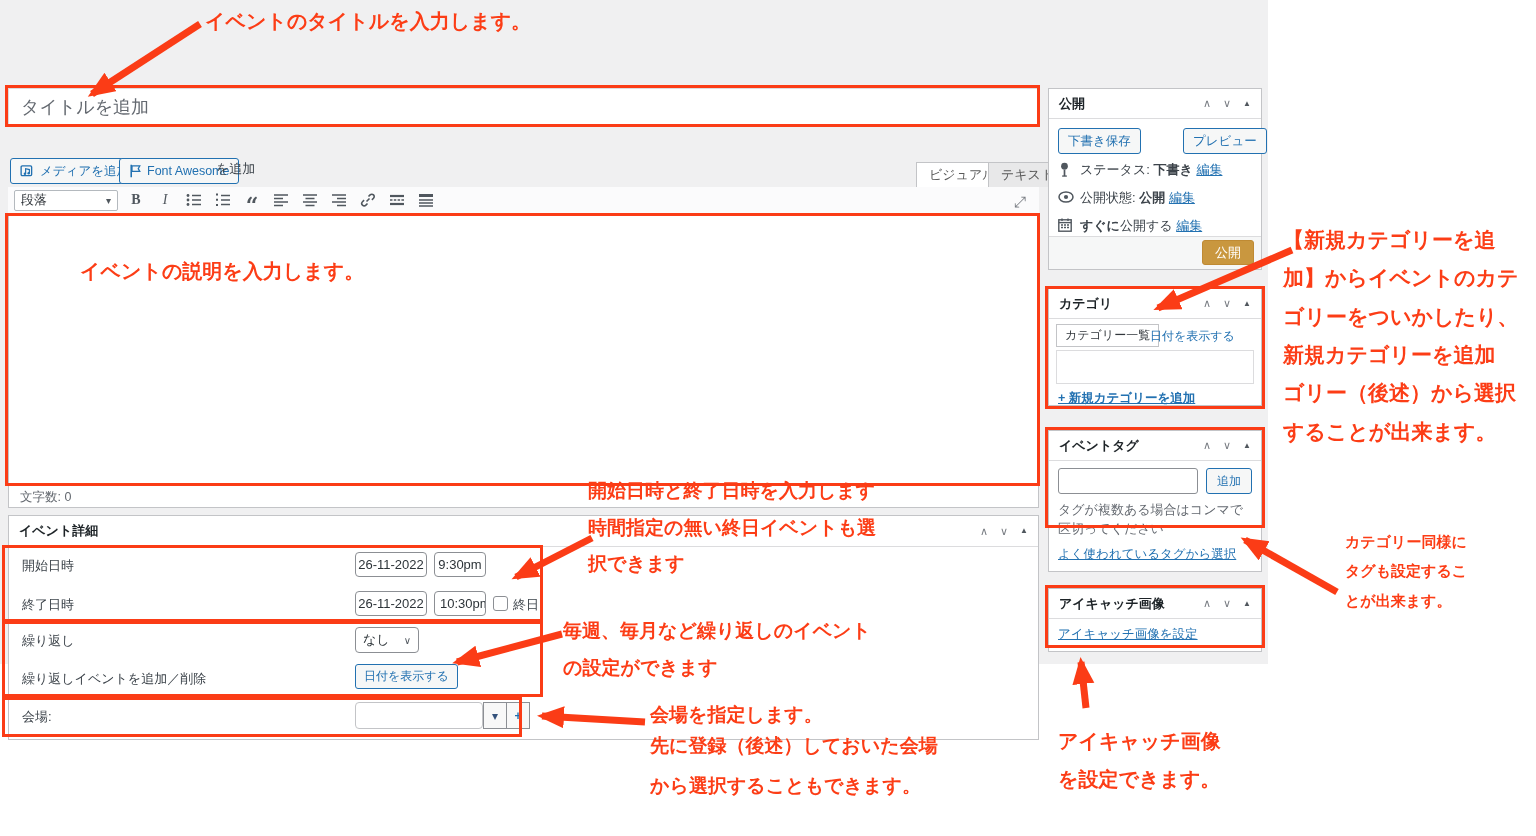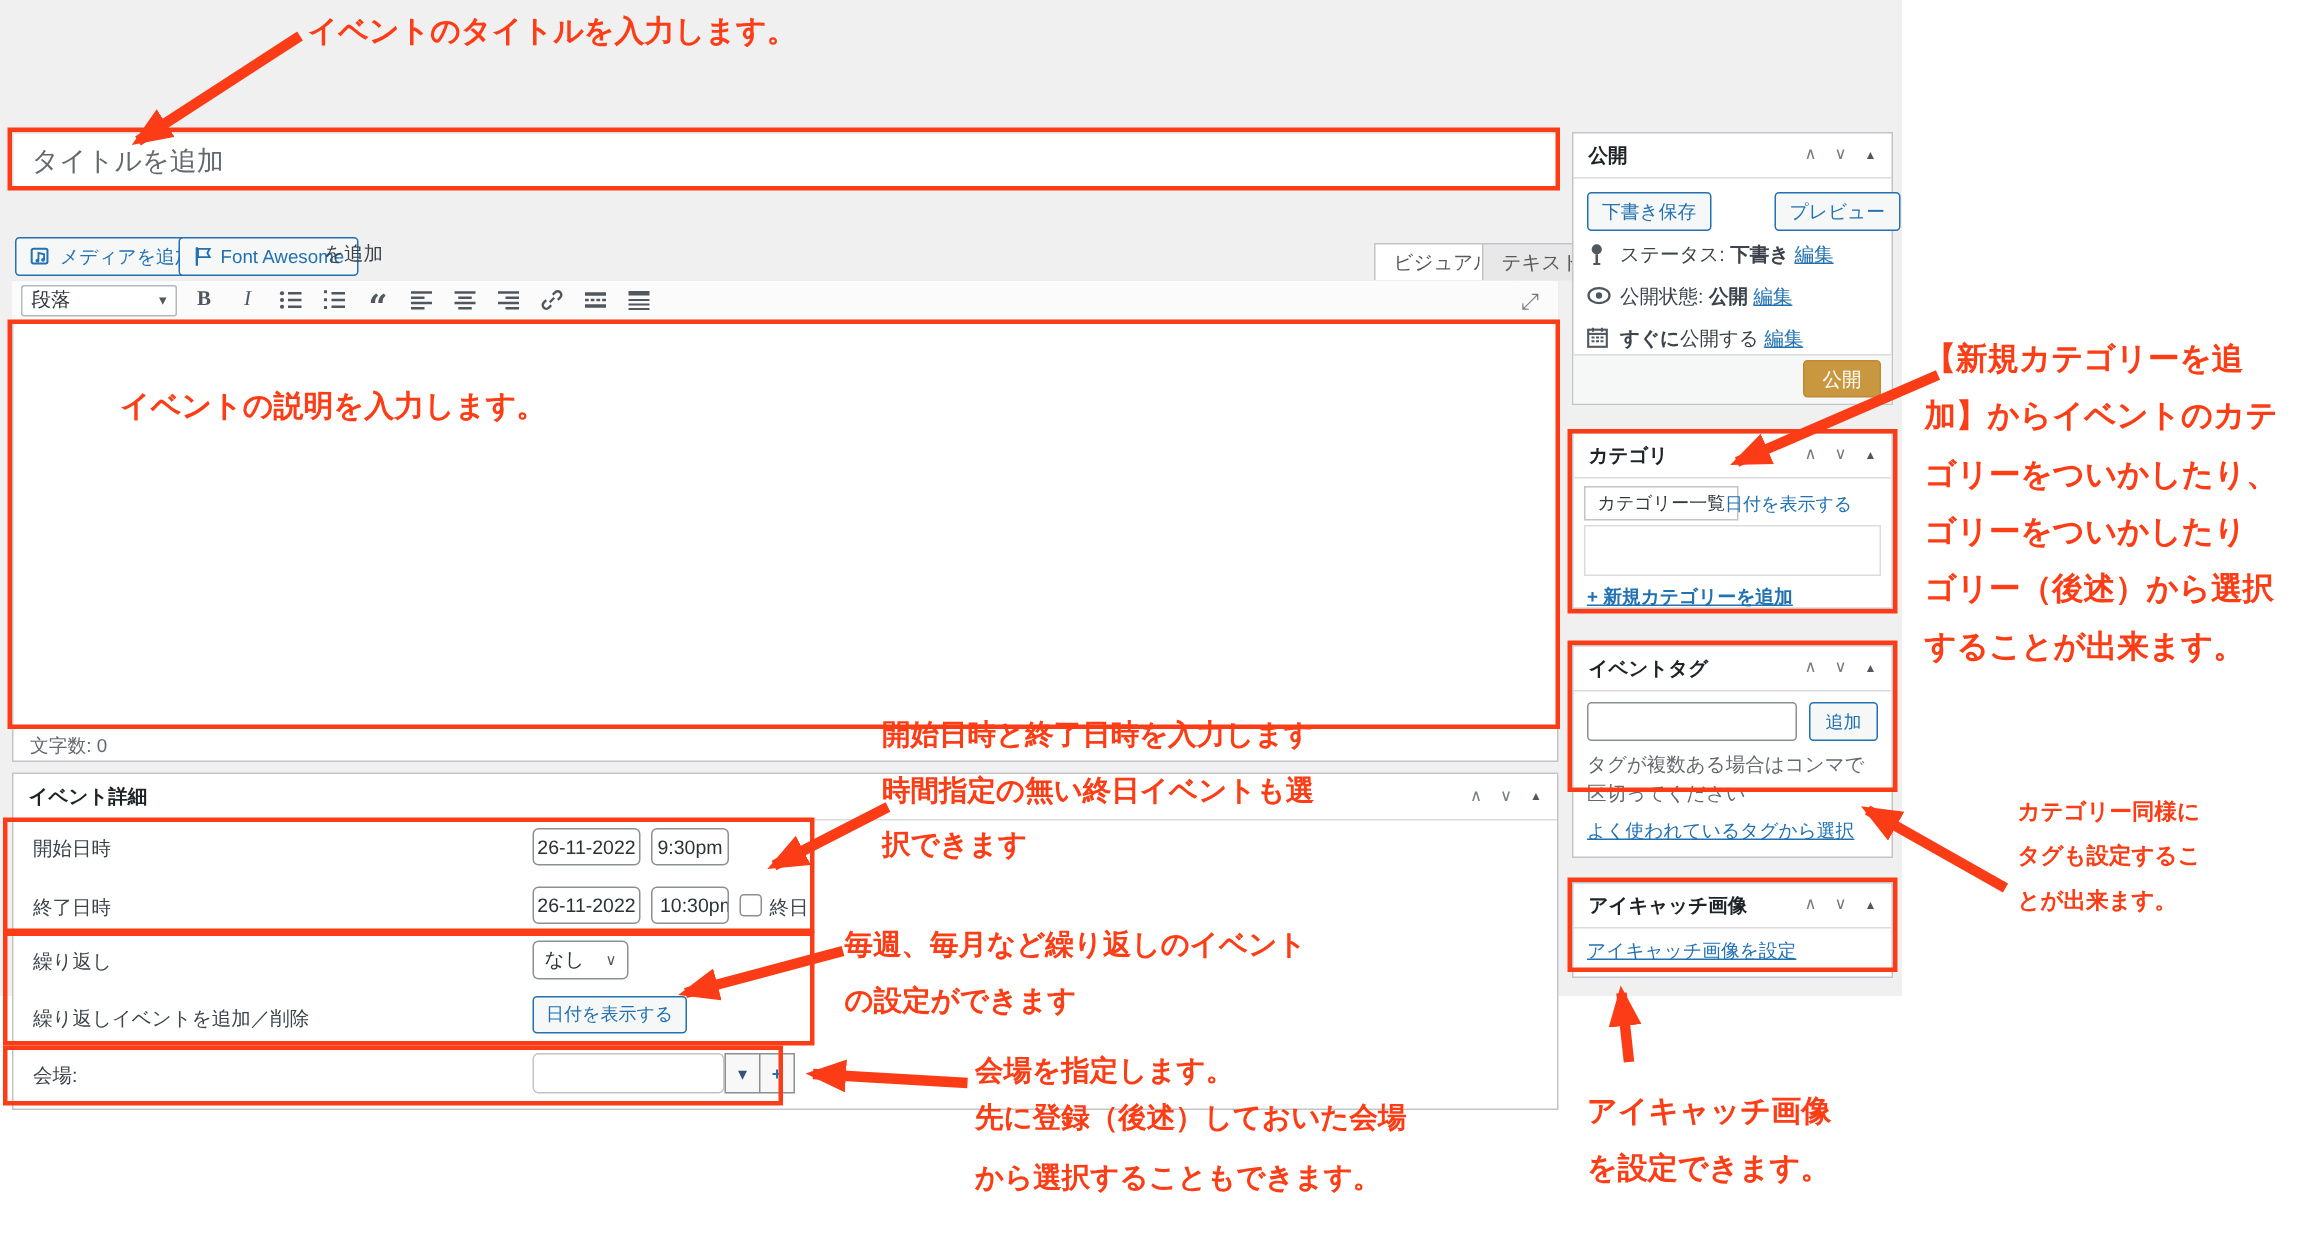--- a/index.html
+++ b/index.html
@@ -319,21 +319,21 @@
   <div class="abs note" style="left:650px; top:702px; font-size:19px;">
     <div>会場を指定します。</div>
     <div style="margin-top:5px;text-align:center;">先に登録（後述）しておいた会場</div>
     <div style="margin-top:15px;">から選択することもできます。</div>
   </div>
 
   <div class="abs note" style="left:1283px; top:226px; font-size:21px;">
     <div>【新規カテゴリーを追</div>
     <div style="margin-top:10px;">加】からイベントのカテ</div>
     <div style="margin-top:10px;">ゴリーをついかしたり、</div>
-    <div style="margin-top:10px;">ゴリーをついかしたり</div>
+    <div style="margin-top:10px;">新規カテゴリーを追加</div>
     <div style="margin-top:10px;">ゴリー（後述）から選択</div>
     <div style="margin-top:10px;">することが出来ます。</div>
   </div>
 
   <div class="abs note" style="left:1345px; top:532px; font-size:15px;">
     <div>カテゴリー同様に</div>
     <div style="margin-top:9px;">タグも設定するこ</div>
     <div style="margin-top:9px;">とが出来ます。</div>
   </div>
 

